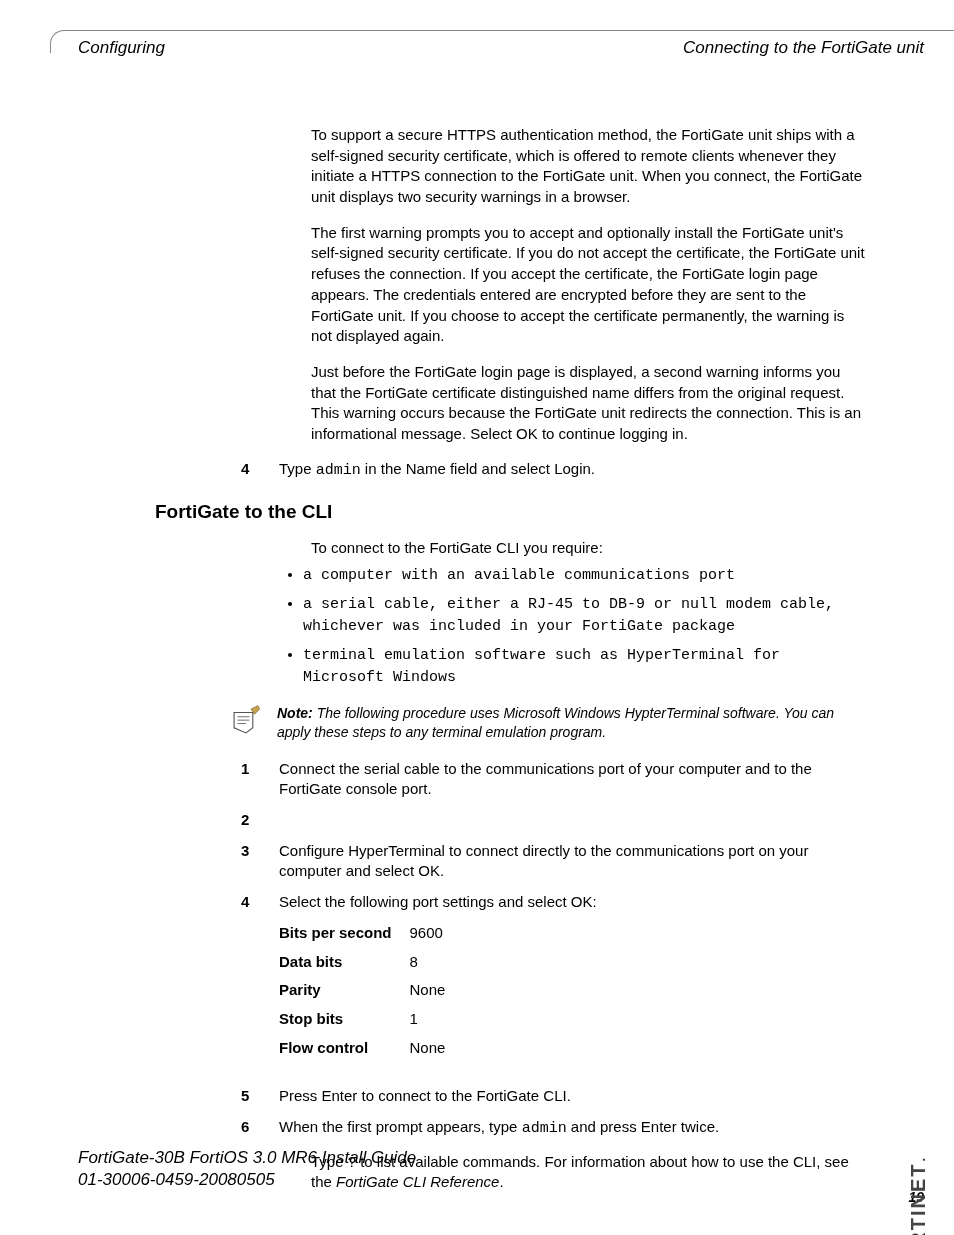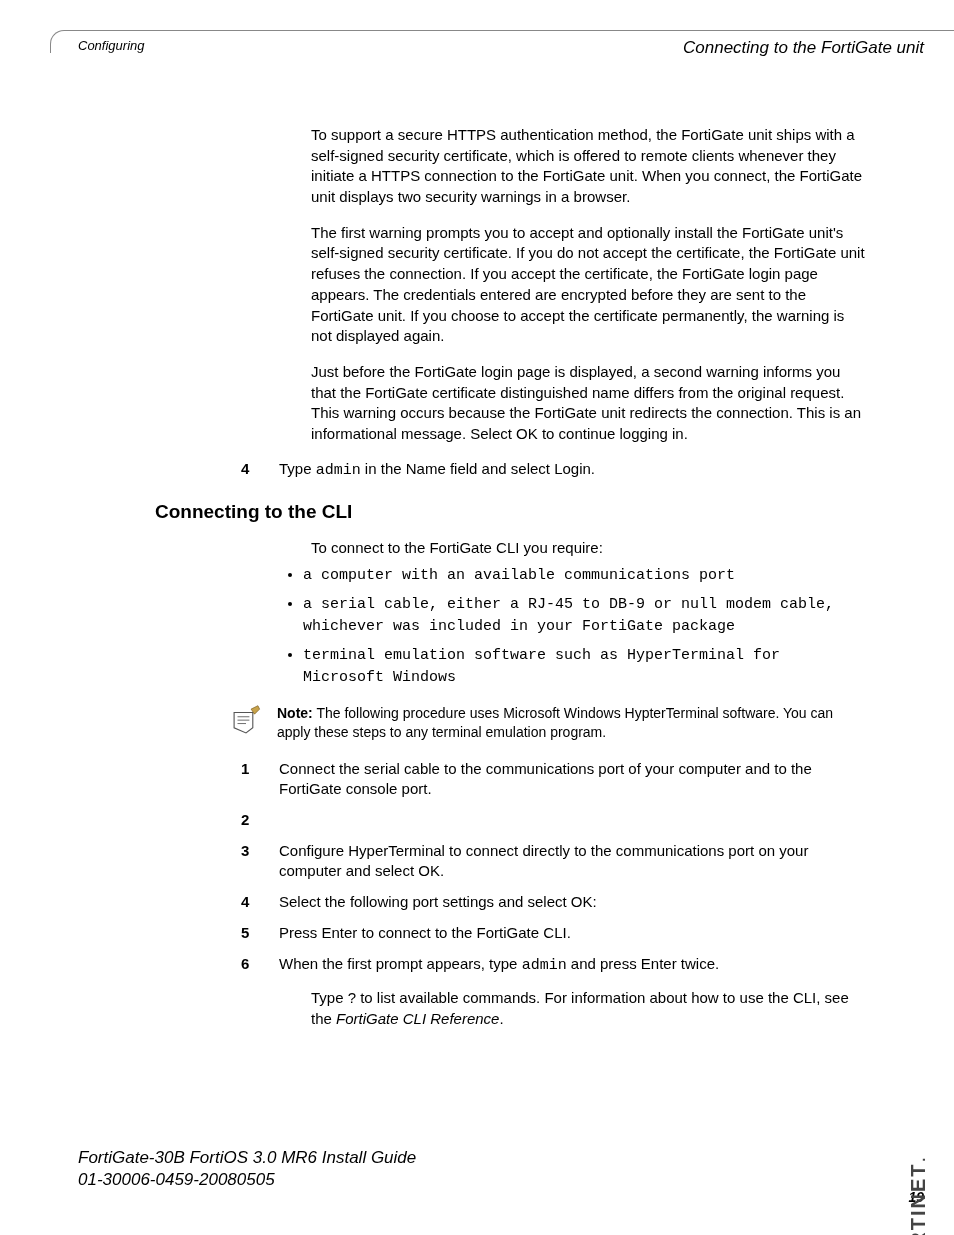--- a/index.html
+++ b/index.html
@@ -37,21 +37,21 @@
       border-top: 1px solid #888;
       border-left: 1px solid #888;
       border-top-left-radius: 14px;
       height: 22px;
     }
     .header-left {
       position: absolute;
       top: 38px;
       left: 78px;
       font-style: italic;
-      font-size: 13px;
+      font-size: 17px;
     }
     .header-right {
       position: absolute;
       top: 38px;
       right: 30px;
       font-style: italic;
       font-size: 17px;
     }
     .content {
       position: absolute;
@@ -95,20 +95,21 @@
       font-size: 15px;
       line-height: 1.5;
       font-family: Liberation Mono, monospace;
     }
     ul.req li { margin-bottom: 6px; }
     .note-row {
       display: flex;
       gap: 14px;
       align-items: flex-start;
       margin: 10px 0 16px 74px;
+      font-style: italic;
     }
     .note-icon {
       width: 34px;
       height: 34px;
       flex-shrink: 0;
     }
     .note-text {
       font-size: 14px;
       line-height: 1.4;
     }
@@ -165,21 +166,21 @@
       <p class="para">Just before the FortiGate login page is displayed, a second warning informs you that the FortiGate certificate distinguished name differs from the original request. This warning occurs because the FortiGate unit redirects the connection. This is an informational message. Select OK to continue logging in.</p>
     </div>
 
     <div class="step-row">
       <div class="step-num">4</div>
       <div class="step-body">
         <span>Type </span><span class="mono">admin</span><span> in the Name field and select Login.</span>
       </div>
     </div>
 
-    <h2 class="sect">Connecting to the CLI</h2>
+    <h2 class="sect">FortiGate to the CLI</h2>
 
     <div class="indent">
       <p class="para" style="margin-bottom:6px">To connect to the FortiGate CLI you require:</p>
       <ul class="req">
         <li>a computer with an available communications port</li>
         <li>a serial cable, either a RJ-45 to DB-9 or null modem cable, whichever was included in your FortiGate package</li>
         <li>terminal emulation software such as HyperTerminal for Microsoft Windows</li>
       </ul>
     </div>
 
@@ -203,20 +204,44 @@
       <div class="step-num">2</div>
     </div>
     <div class="step-row">
       <div class="step-num">3</div>
       <div class="step-body">Configure HyperTerminal to connect directly to the communications port on your computer and select OK.</div>
     </div>
     <div class="step-row">
       <div class="step-num">4</div>
       <div class="step-body">
         <span>Select the following port settings and select OK:</span>
+        <table class="settings">
+          <tbody>
+              <tr>
+                <td>Bits per second</td>
+                <td>9600</td>
+              </tr>
+          <tr>
+                <td>Data bits</td>
+                <td>8</td>
+              </tr>
+          <tr>
+                <td>Parity</td>
+                <td>None</td>
+              </tr>
+          <tr>
+                <td>Stop bits</td>
+                <td>1</td>
+              </tr>
+          <tr>
+                <td>Flow control</td>
+                <td>None</td>
+              </tr>
+        </tbody>
+          </table>
       </div>
     </div>
     <div class="step-row">
       <div class="step-num">5</div>
       <div class="step-body">Press Enter to connect to the FortiGate CLI.</div>
     </div>
     <div class="step-row">
       <div class="step-num">6</div>
       <div class="step-body">
         <span>When the first prompt appears, type </span><span class="mono">admin</span><span> and press Enter twice.</span>

